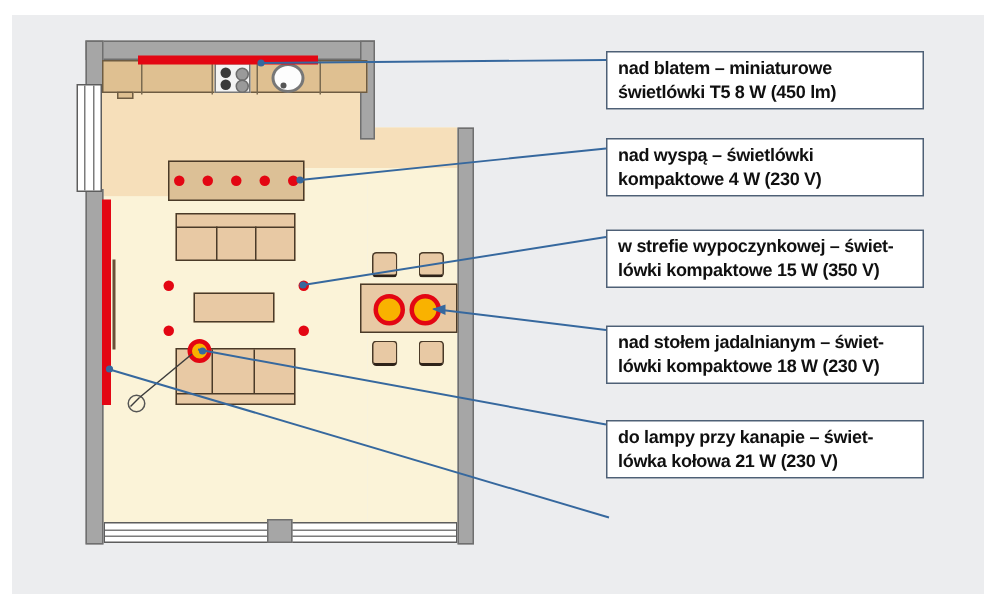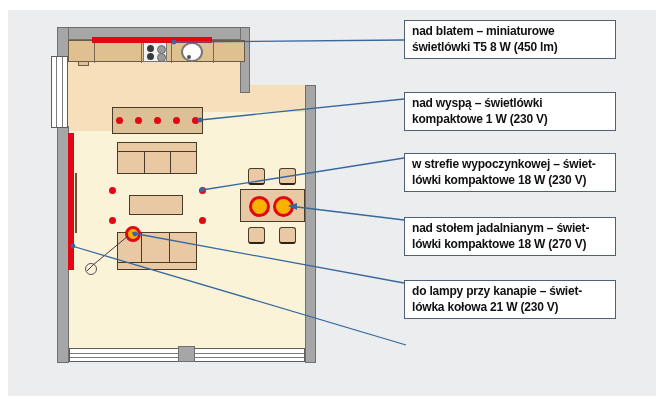--- a/index.html
+++ b/index.html
@@ -149,23 +149,23 @@
     <line class="connector" x1="132" y1="233" x2="404" y2="283"></line>
     <line class="connector" x1="72" y1="246" x2="406" y2="345"></line>
     <circle class="connector-dot" cx="174" cy="42" r="2.4"></circle>
     <circle class="connector-dot" cx="200" cy="120" r="2.4"></circle>
     <circle class="connector-dot" cx="202" cy="190" r="2.4"></circle>
     <polygon class="connector-dot" points="288,206 297,203 297,210"></polygon>
     <circle class="connector-dot" cx="135" cy="234" r="2.4"></circle>
     <circle class="connector-dot" cx="73" cy="246" r="2.4"></circle>
   </svg>
 
-  <div class="abs callout" style="top:20px;">nad blatem – miniaturowe
+  <div class="abs callout" style="top:34px;">nad blatem – miniaturowe
 świetlówki T5 8 W (450 lm)</div>
   <div class="abs callout" style="top:92px;">nad wyspą – świetlówki
-kompaktowe 1 W (230 V)</div>
+kompaktowe 4 W (230 V)</div>
   <div class="abs callout" style="top:153px;">w strefie wypoczynkowej – świet-
+lówki kompaktowe 15 W (350 V)</div>
+  <div class="abs callout" style="top:217px;">nad stołem jadalnianym – świet-
 lówki kompaktowe 18 W (230 V)</div>
-  <div class="abs callout" style="top:217px;">nad stołem jadalnianym – świet-
-lówki kompaktowe 18 W (270 V)</div>
   <div class="abs callout" style="top:280px;">do lampy przy kanapie – świet-
 lówka kołowa 21 W (230 V)</div>
 </div>
 
 </body></html>

